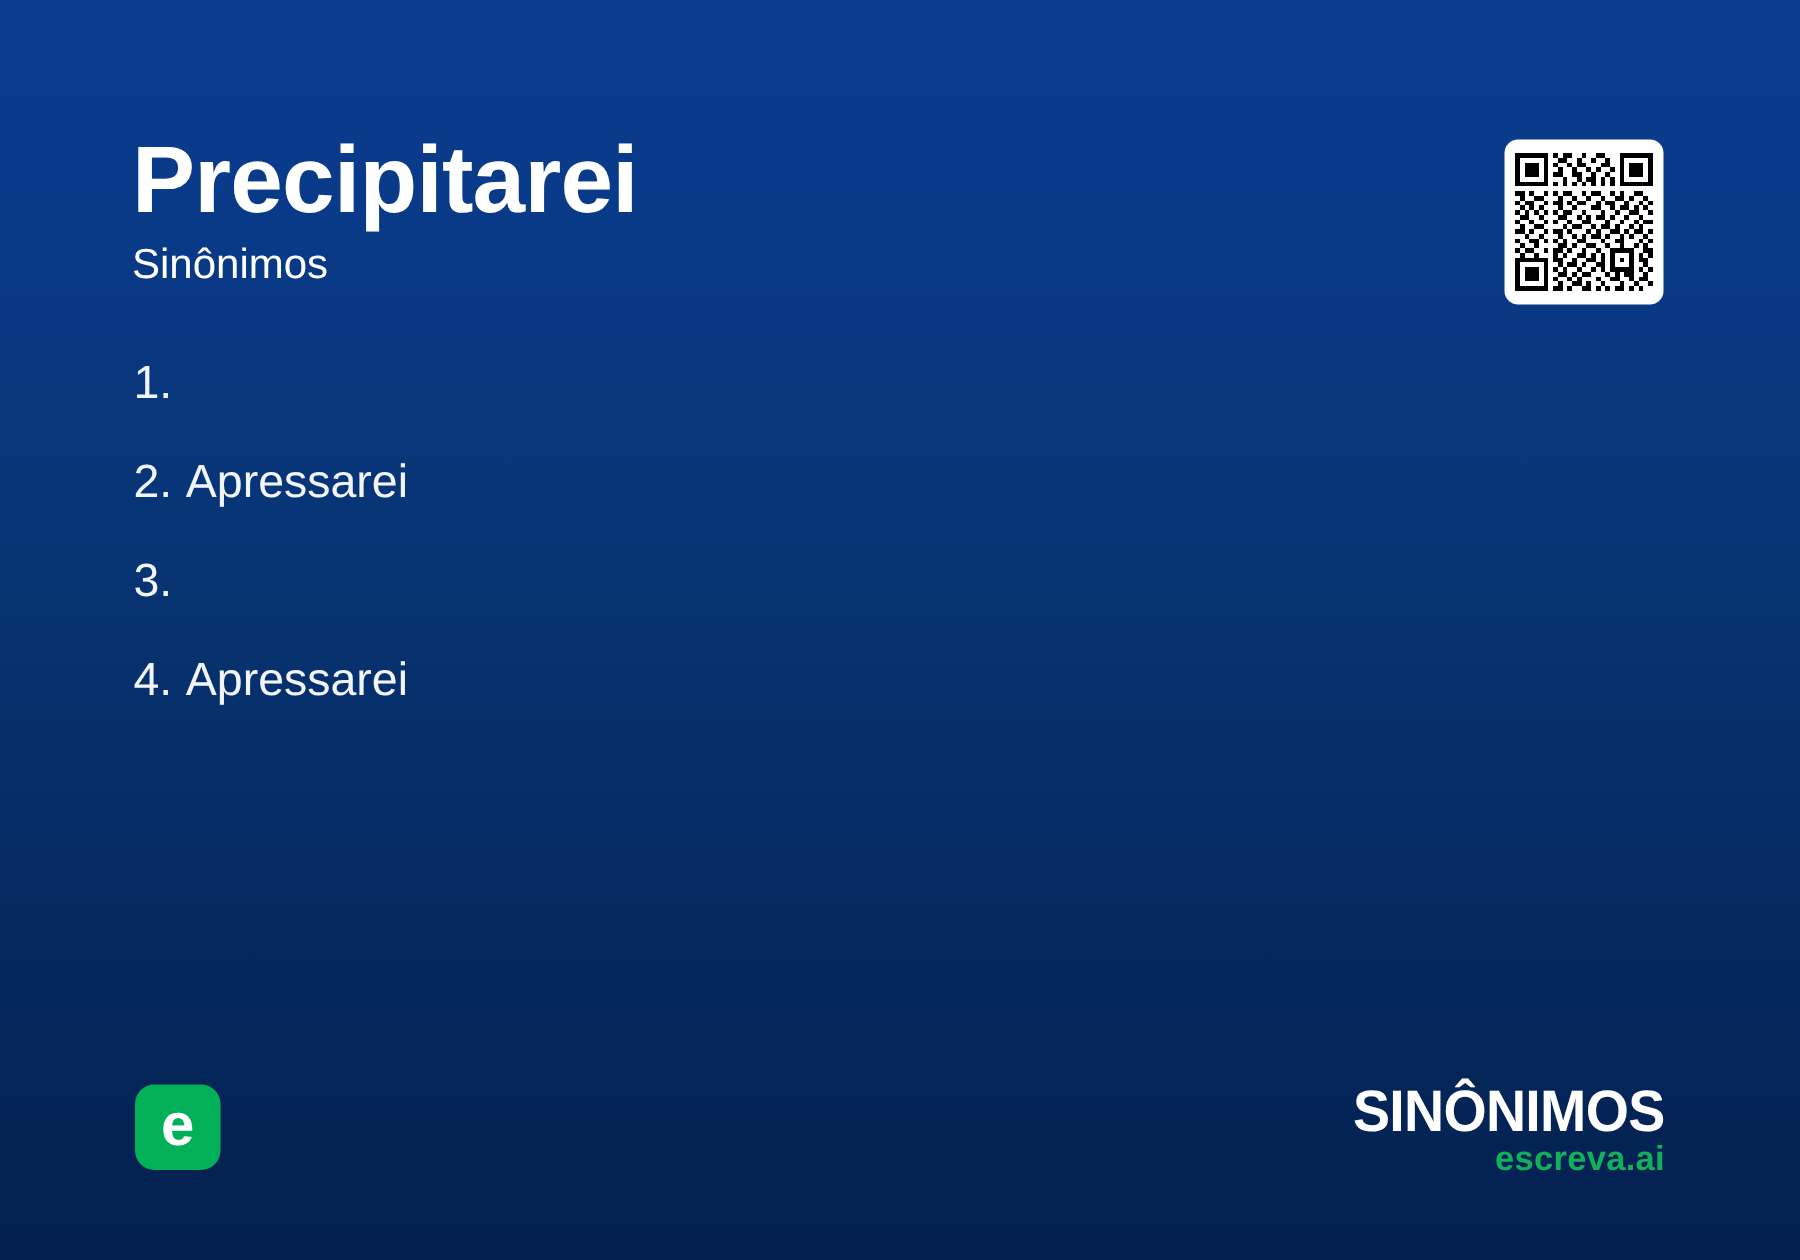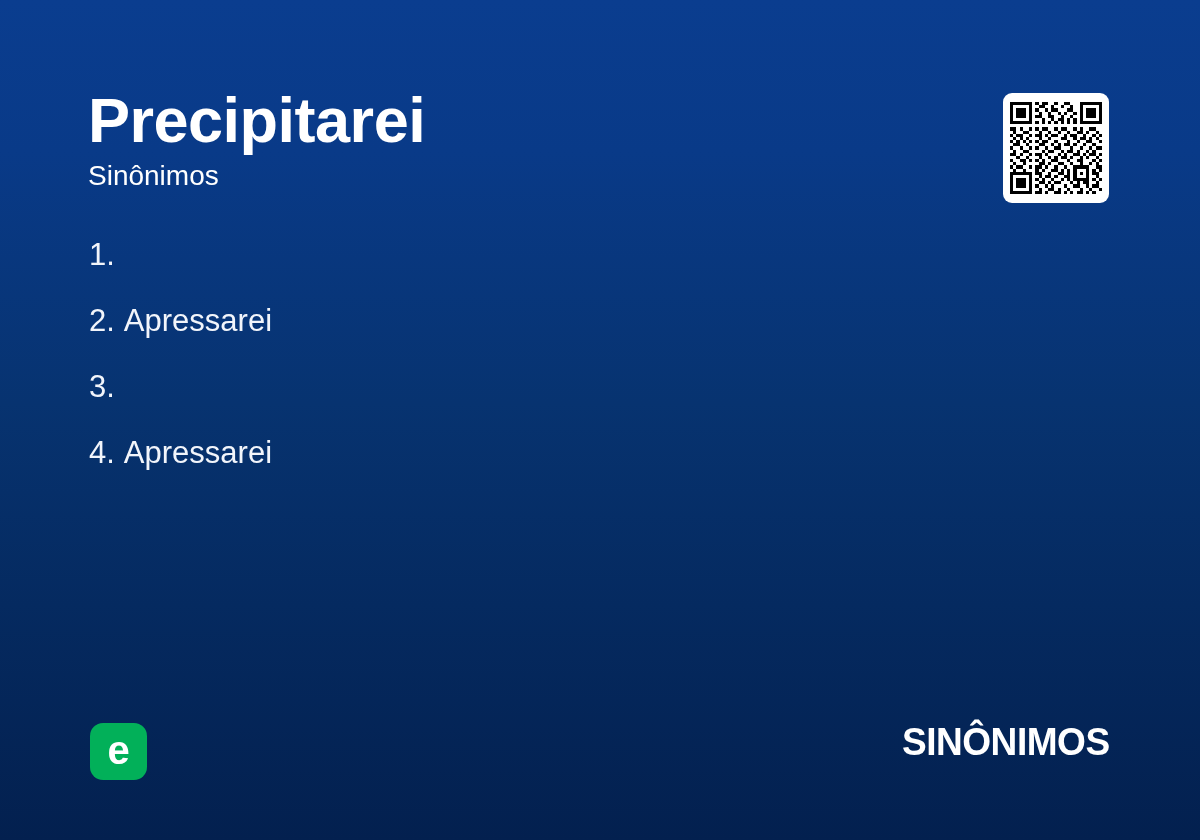--- a/index.html
+++ b/index.html
@@ -410,15 +410,16 @@
       </g>
     </svg>
   </div>
 
   <div class="brand-badge">
     <span class="brand-badge-letter">e</span>
   </div>
 
   <div class="logo">
     <span class="logo-main">SINÔNIMOS</span>
+    <span class="logo-sub">escreva.ai</span>
   </div>
 
 </div>
 
 </body></html>

